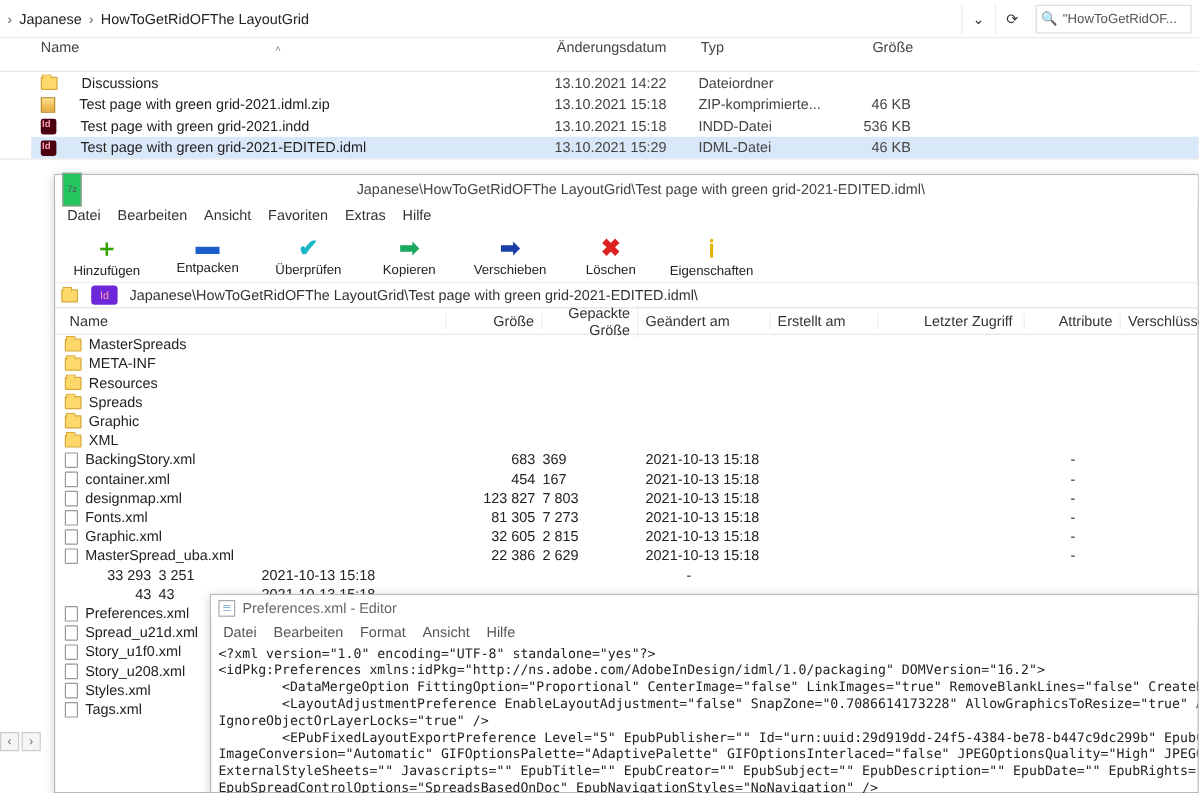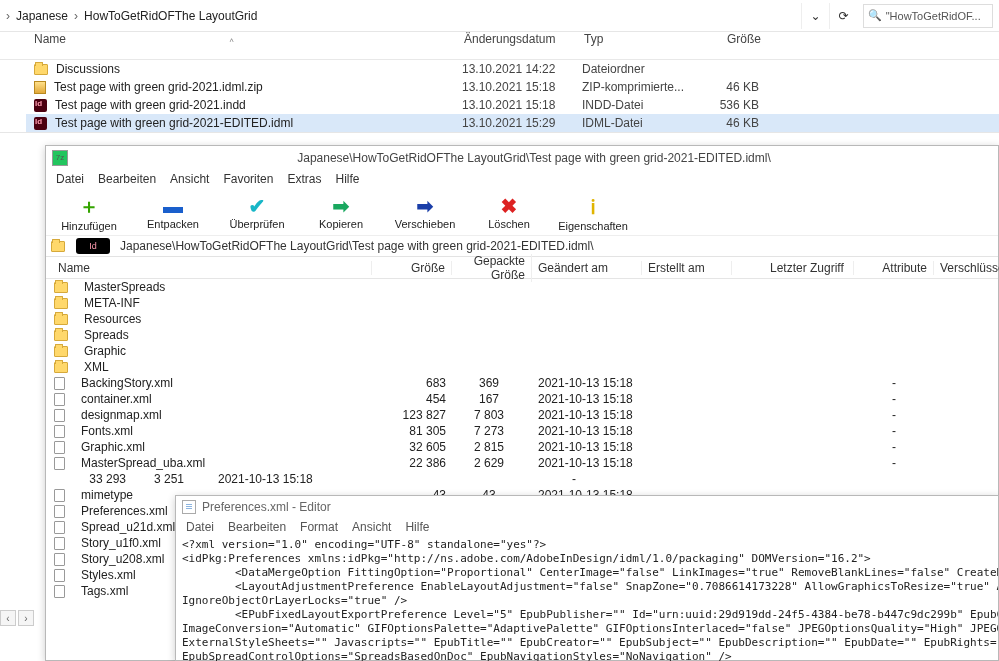--- a/index.html
+++ b/index.html
@@ -18,55 +18,55 @@
     .ex-header { display: flex; font-size: 12px; color: #444; height: 28px; align-items: flex-start; padding-left: 34px; border-bottom: 1px solid #e8e8e8; background: #fff; }
     .ex-header .col-name { flex: 0 0 430px; }
     .ex-header .col-date { flex: 0 0 120px; }
     .ex-header .col-type { flex: 0 0 105px; }
     .ex-header .col-size { flex: 0 0 80px; text-align: right; padding-right: 8px;}
     .ex-header .sort-ind { font-size: 8px; margin-left: 160px; color: #888; }
 
     .ex-rows { padding-left: 26px; }
     .ex-row { display: flex; align-items: center; height: 18px; font-size: 12px; color: #222; padding-left: 8px; }
     .ex-row.sel { background: #d9e8f9; }
-    .ex-row .c-name { flex: 0 0 428px; display: flex; align-items: center; gap: 8px;}
+    .ex-row .c-name { flex: 0 0 428px; display: flex; align-items: center; gap: 20px;}
     .ex-row .c-date { flex: 0 0 120px; color: #444; }
     .ex-row .c-type { flex: 0 0 105px; color: #444; }
     .ex-row .c-size { flex: 0 0 80px; text-align: right; color: #444; padding-right: 8px;}
 
     
     .zipwin { position: absolute; left: 45px; top: 145px; width: 954px; height: 516px; border: 1px solid #b8b8b8; background: #fff; box-shadow: 0 2px 8px rgba(0,0,0,.2); }
     .zip-title { height: 23px; background: #fff; display: flex; align-items: center; padding: 0 6px; font-size: 12px; color: #444; }
-    .zip-title .badge { width: 16px; height: 16px; background: #22c55e; border:1px solid #999; font-size: 8px; display:flex;align-items:center;justify-content:center;margin-right:8px;color:#555;}
+    .zip-title .badge { width: 16px; height: 28px; background: #22c55e; border:1px solid #999; font-size: 8px; display:flex;align-items:center;justify-content:center;margin-right:8px;color:#555;}
     .zip-menu { height: 20px; display: flex; gap: 14px; padding: 0 10px; font-size: 12px; color: #333; align-items: center;}
     .zip-tool { height: 46px; display: flex; align-items: center; gap: 10px; padding: 0 6px;}
     .tbtn { display: flex; flex-direction: column; align-items: center; justify-content: center; width: 74px; font-size: 11px; color: #222;}
     .tbtn .big { font-size: 20px; font-weight: bold;}
     .zip-path { height: 22px; display: flex; align-items: center; border-top:1px solid #eee; border-bottom:1px solid #e3e3e3; }
     .zip-path .folder-up { width: 24px; display:flex;align-items:center;justify-content:center;}
-    .zip-path .idlogo { width: 34px; height: 16px; background:#000000; border-radius:3px; color:#ff9bb0; font-size:9px; font-weight:normal; display:flex; align-items:center; justify-content:center; margin: 0 6px;}
+    .zip-path .idlogo { width: 22px; height: 16px; background:#6d28d9; border-radius:3px; color:#ff9bb0; font-size:9px; font-weight:normal; display:flex; align-items:center; justify-content:center; margin: 0 6px;}
     .zip-path input { flex: 1; border: none; font-size: 12px; color:#333; outline:none; padding: 2px 4px;}
 
     .zip-head { display: flex; height: 22px; align-items: center; border-bottom:1px solid #e5e5e5; font-size:12px; color:#333; padding-left:6px;}
     .zip-head div { border-right: 1px solid #eee; padding: 0 6px; }
     .zh-name { flex: 0 0 320px; }
     .zh-size { flex: 0 0 80px; text-align: right;}
     .zh-pack { flex: 0 0 80px; text-align: right;}
     .zh-mod  { flex: 0 0 110px;}
     .zh-cre  { flex: 0 0 90px;}
     .zh-acc  { flex: 0 0 90px; margin-left: 32px;}
     .zh-attr { flex: 0 0 80px; text-align: right;}
     .zh-enc  { flex: 0 0 70px;}
     .zh-com  { flex: 0 0 60px;}
 
     .zip-list { height: 360px; overflow: hidden; padding-left: 6px;}
     .z-row { display: flex; align-items: center; height: 16px; font-size: 12px; color:#222;}
-    .z-row .zn { flex: 0 0 320px; display:flex; align-items:center; gap:16px; padding-left:2px;}
+    .z-row .zn { flex: 0 0 320px; display:flex; align-items:center; gap:6px; padding-left:2px;}
     .z-row .zs { flex: 0 0 80px; text-align:right; padding-right:6px;}
-    .z-row .zp { flex: 0 0 80px; text-align:center; padding-right:6px;}
+    .z-row .zp { flex: 0 0 80px; text-align:left; padding-right:6px;}
     .z-row .zm { flex: 0 0 110px; padding-left:6px;}
     .z-row .zc { flex: 0 0 90px;}
     .z-row .za { flex: 0 0 90px;}
     .z-row .zattr { flex: 0 0 80px; text-align:right; padding-right:6px;}
 
     .i-folder { display:inline-block; width:14px; height:11px; background:#ffd86b; border:1px solid #d6a93a; border-radius:1px; position:relative;}
     .i-folder::before { content:""; position:absolute; top:-3px; left:0; width:6px; height:3px; background:#ffd86b; border:1px solid #d6a93a; border-bottom:none; border-radius:1px 1px 0 0;}
     .i-file { display:inline-block; width:11px; height:13px; background:#fff; border:1px solid #999; border-radius:1px;}
     .i-zip { display:inline-block; width:12px; height:13px; background:linear-gradient(#ffe08a,#e2a93a); border:1px solid #b8891f;}
     .i-indd { display:inline-block; width:13px; height:13px; background:#4b0010; border-radius:2px; position:relative;}
@@ -363,24 +363,20 @@
         </div>
         <div class="z-row">
           <div class="zs">33 293</div>
           <div class="zp">3 251</div>
           <div class="zm">2021-10-13 15:18</div>
           <div class="zc"></div>
           <div class="za"></div>
           <div class="zattr">-</div>
         </div>
         <div class="z-row">
-          <div class="zn">
-            <span class="i-file"></span>
-            <span>mimetype</span>
-          </div>
           <div class="zs">43</div>
           <div class="zp">43</div>
           <div class="zm">2021-10-13 15:18</div>
           <div class="zc"></div>
           <div class="za"></div>
           <div class="zattr">-</div>
         </div>
         <div class="z-row">
           <div class="zn">
             <span class="i-file"></span>

